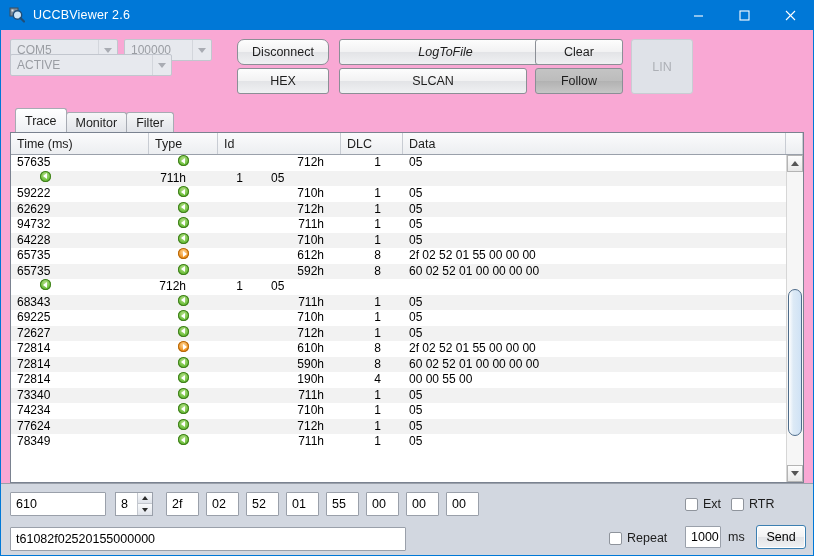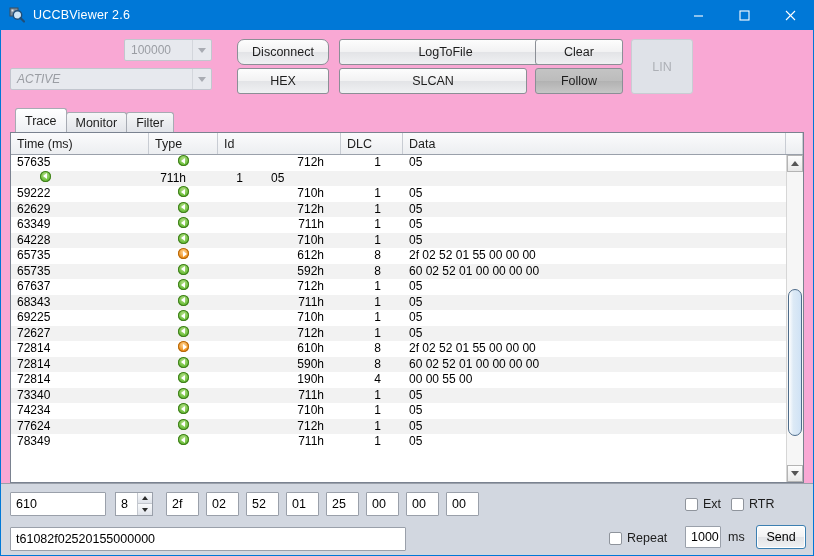--- a/index.html
+++ b/index.html
@@ -311,39 +311,45 @@
         <svg width="11" height="11" viewBox="0 0 11 11">
             <line x1="1" y1="1" x2="10" y2="10" stroke="#fff" stroke-width="1.1"></line>
             <line x1="10" y1="1" x2="1" y2="10" stroke="#fff" stroke-width="1.1"></line>
           </svg>
       </div>
     </div>
   </div>
 
   <div class="toolbar">
 
+    <div class="combo" style="left:9px; top:9px; width:108px;">
+      <span>COM5</span>
+      <span class="arrow">
+          <i></i>
+        </span>
+    </div>
 
     <div class="combo" style="left:123px; top:9px; width:88px;">
       <span>100000</span>
       <span class="arrow">
           <i></i>
         </span>
     </div>
 
-    <div class="combo" style="left:9px; top:38px; width:202px;font-style:italic;">
+    <div class="combo" style="left:9px; top:24px; width:162px;">
       <span>ACTIVE</span>
       <span class="arrow">
           <i></i>
         </span>
     </div>
 
     <div class="btn" style="left:236px; top:9px; width:92px;border-radius:7px;">Disconnect</div>
     <div class="btn" style="left:236px; top:38px; width:92px;">HEX</div>
 
-    <div class="btn" style="left:338px; top:9px; width:213px;">LogToFile</div>
+    <div class="btn" style="left:338px; top:9px; width:213px;font-style:italic;">LogToFile</div>
     <div class="btn" style="left:338px; top:38px; width:188px;">SLCAN</div>
 
     <div class="btn pressed" style="left:534px; top:38px; width:88px;">Follow</div>
     <div class="btn" style="left:534px; top:9px; width:88px;">Clear</div>
 
     <div class="btn disabled" style="left:630px; top:9px; width:62px; height:55px;">LIN</div>
   </div>
 
   <div class="tabstrip">
     <div class="tab active">Trace</div>
@@ -391,21 +397,21 @@
         <div class="row alt">
           <div class="cell c-time" style="width: 138px;">62629</div>
           <div class="cell c-type" style="width: 69px;">
             <span class="dot rx"></span>
           </div>
           <div class="cell c-id" style="width: 123px;">712h</div>
           <div class="cell c-dlc" style="width: 62px;">1</div>
           <div class="cell c-data" style="flex: 1 1 auto;">05</div>
         </div>
         <div class="row">
-          <div class="cell c-time" style="width: 138px;">63349</div>
+          <div class="cell c-time" style="width: 138px;">94732</div>
           <div class="cell c-type" style="width: 69px;">
             <span class="dot rx"></span>
           </div>
           <div class="cell c-id" style="width: 123px;">711h</div>
           <div class="cell c-dlc" style="width: 62px;">1</div>
           <div class="cell c-data" style="flex: 1 1 auto;">05</div>
         </div>
         <div class="row alt">
           <div class="cell c-time" style="width: 138px;">64228</div>
           <div class="cell c-type" style="width: 69px;">
@@ -427,21 +433,20 @@
         <div class="row alt">
           <div class="cell c-time" style="width: 138px;">65735</div>
           <div class="cell c-type" style="width: 69px;">
             <span class="dot rx"></span>
           </div>
           <div class="cell c-id" style="width: 123px;">592h</div>
           <div class="cell c-dlc" style="width: 62px;">8</div>
           <div class="cell c-data" style="flex: 1 1 auto;">60 02 52 01 00 00 00 00</div>
         </div>
         <div class="row">
-          <div class="cell c-time" style="width: 138px;">67637</div>
           <div class="cell c-type" style="width: 69px;">
             <span class="dot rx"></span>
           </div>
           <div class="cell c-id" style="width: 123px;">712h</div>
           <div class="cell c-dlc" style="width: 62px;">1</div>
           <div class="cell c-data" style="flex: 1 1 auto;">05</div>
         </div>
         <div class="row alt">
           <div class="cell c-time" style="width: 138px;">68343</div>
           <div class="cell c-type" style="width: 69px;">
@@ -559,21 +564,21 @@
         <div>
             <i class="sp-dn"></i>
           </div>
       </span>
     </div>
 
     <div class="tf" style="left:165px; top:8px; width:33px;">2f</div>
     <div class="tf" style="left:205px; top:8px; width:33px;">02</div>
     <div class="tf" style="left:245px; top:8px; width:33px;">52</div>
     <div class="tf" style="left:285px; top:8px; width:33px;">01</div>
-    <div class="tf" style="left:325px; top:8px; width:33px;">25</div>
+    <div class="tf" style="left:325px; top:8px; width:33px;">55</div>
     <div class="tf" style="left:365px; top:8px; width:33px;">00</div>
     <div class="tf" style="left:405px; top:8px; width:33px;">00</div>
     <div class="tf" style="left:445px; top:8px; width:33px;">00</div>
 
     <div class="tf" style="left:9px; top:43px; width:396px;">t61082f02520155000000</div>
 
     <div class="chk" style="left:684px; top:11px;">
       <span class="box"></span>
       <span>Ext</span>
     </div>

